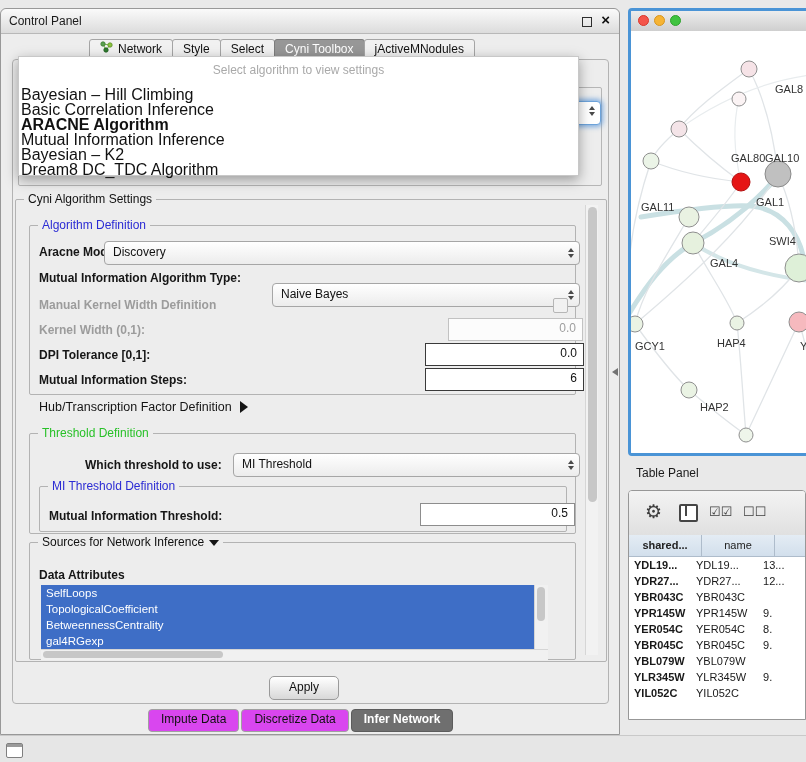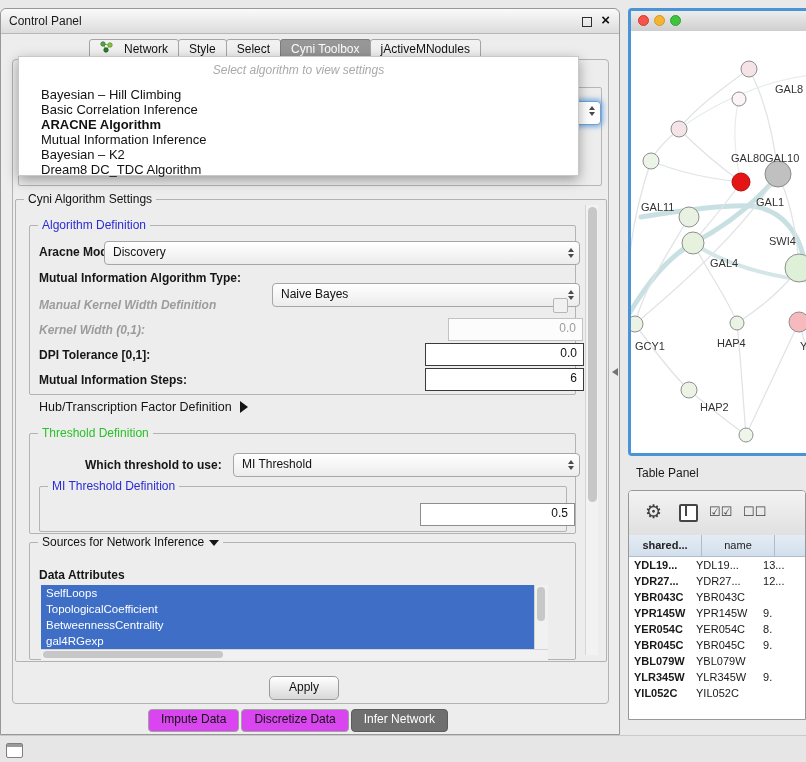--- a/index.html
+++ b/index.html
@@ -11,43 +11,43 @@
   .window-cp{left:0;top:8px;width:620px;height:727px;background:#ededed;
              border:1px solid #989898;border-radius:6px 6px 0 0;}
   .cp-titlebar{position:relative;height:24px;background:linear-gradient(#fafafa,#dcdcdc);
                border-bottom:1px solid #b8b8b8;border-radius:6px 6px 0 0;}
   .cp-title{font-size:12px;line-height:24px;padding-left:8px;color:#1a1a1a;display:inline-block;}
   .float-btn{position:absolute;right:27px;top:8px;width:8px;height:8px;border:1.5px solid #2e2e2e;background:transparent;}
   .close-btn{position:absolute;right:9px;top:2px;font-size:15px;font-weight:bold;color:#111;cursor:default;}
 
   .cp-tabs{position:absolute;left:88px;top:30px;display:flex;height:21px;}
   .cp-tab{font-size:12px;line-height:19px;padding:0 10px;background:#f1f1f1;border:1px solid #a5a5a5;
-          margin-right:-1px;border-radius:3px 3px 0 0;color:#111;display:flex;align-items:center;gap:11px;}
+          margin-right:-1px;border-radius:3px 3px 0 0;color:#111;display:flex;align-items:center;gap:5px;}
   .cp-tab.active{background:#979797;color:#fff;border-color:#7d7d7d;}
 
   .outer-box{left:11px;top:50px;width:597px;height:645px;border:1px solid #b3b3b3;border-radius:4px;}
 
   .hidden-fs{left:17px;top:78px;width:584px;height:99px;border:1px solid #b6b6b6;border-radius:2px;z-index:1;}
   .combo-fragment{left:550px;top:92px;width:50px;height:24px;background:#fff;border:1px solid #6da3da;
                   border-radius:4px;box-shadow:0 0 5px 2px rgba(92,152,219,0.75);z-index:5;}
 
   .popup{left:17px;top:47px;width:561px;height:120px;background:#ffffff;border:1px solid #c8c8c8;
          box-shadow:0 4px 12px rgba(0,0,0,0.35);z-index:30;}
-  .popup-placeholder{padding-top:6px;height:16px;text-align:center;color:#a9a9a9;font-size:12px;margin-bottom:8px;font-style:italic;}
-  .popup-item{height:15px;line-height:15px;font-size:13px;color:#111;padding-left:2px;white-space:nowrap;margin-left:20px;}
+  .popup-placeholder{padding-top:6px;height:16px;text-align:center;color:#a9a9a9;font-size:12px;margin-bottom:8px;}
+  .popup-item{height:15px;line-height:15px;font-size:16px;color:#111;padding-left:2px;white-space:nowrap;}
   .popup-item.selected{font-weight:bold;}
 
   .fs{border:1px solid #b3b3b3;border-radius:2px;}
   .legend{position:absolute;top:-8px;left:8px;background:#ededed;padding:0 4px;font-size:12px;color:#111;white-space:nowrap;}
   .legend.blue{color:#2b2bd4;}
   .legend.green{color:#28c128;}
 
   .lbl{position:absolute;font-size:12px;color:#161616;line-height:20px;white-space:nowrap;}
   .bold{font-weight:bold;}
-  .disabled{color:#9c9c9c;font-style:italic;}
+  .disabled{color:#9c9c9c;}
 
   .combo{position:absolute;height:22px;border:1px solid #a6a6a6;border-radius:4px;
          background:linear-gradient(#ffffff,#ececec);font-size:12px;line-height:20px;
          padding-left:8px;color:#111;}
   .combo .arr{position:absolute;right:5px;top:0;height:100%;display:flex;flex-direction:column;
               justify-content:center;gap:2px;}
   .tri-up{width:0;height:0;border-left:3.5px solid transparent;border-right:3.5px solid transparent;
           border-bottom:4.5px solid #4a4a4a;}
   .tri-down{width:0;height:0;border-left:3.5px solid transparent;border-right:3.5px solid transparent;
             border-top:4.5px solid #4a4a4a;}
@@ -69,21 +69,21 @@
   .list-vscroll{position:absolute;right:0;top:0;width:13px;height:65px;background:#f1f1f1;border-left:1px solid #d5d5d5;}
   .list-hscroll{position:absolute;left:0;bottom:0;height:10px;width:507px;background:#f1f1f1;border-top:1px solid #d5d5d5;}
 
   .apply-btn{position:absolute;left:268px;top:667px;width:68px;height:22px;border:1px solid #9a9a9a;
              border-radius:5px;background:linear-gradient(#ffffff,#d8d8d8);font-size:12px;
              text-align:center;line-height:20px;color:#111;}
 
   .bottom-tabs{position:absolute;left:147px;top:700px;display:flex;gap:2px;}
   .btab{font-size:12px;line-height:19px;height:21px;padding:0 12px;background:#d946ef;
         border:1px solid #a0a0a0;border-radius:4px;color:#111;}
-  .btab.active{background:#6f6f6f;color:#fff;border-color:#5c5c5c;}
+  .btab.active{background:#6f6f6f;color:#fff;border-color:#5c5c5c;font-weight:bold;}
 
   .hub-row{position:absolute;left:38px;top:391px;display:flex;align-items:center;gap:8px;
            font-size:12.5px;color:#141414;}
   .tri-right{width:0;height:0;border-top:6px solid transparent;border-bottom:6px solid transparent;
              border-left:8px solid #141414;}
   .tri-small-down{display:inline-block;width:0;height:0;border-left:5px solid transparent;
                   border-right:5px solid transparent;border-top:6px solid #141414;margin-left:5px;
                   vertical-align:middle;}
 
   .split-arrow{left:612px;top:368px;width:0;height:0;border-top:4px solid transparent;
@@ -246,20 +246,21 @@
       <span>MI Threshold</span>
       <span class="arr">
         <span class="tri-up"></span>
           <span class="tri-down"></span>
         </span>
     </div>
 
     <div class="abs fs" style="left:38px;top:477px;width:528px;height:46px;">
       <span class="legend blue">MI Threshold Definition</span>
     </div>
+    <div class="lbl bold" style="left:48px;top:497px;">Mutual Information Threshold:</div>
     <div class="numfield" style="left:419px;top:494px;width:141px;border-color:#8d8d8d;">0.5</div>
 
     <div class="abs fs" style="left:28px;top:533px;width:547px;height:118px;">
       <span class="legend"><span>Sources for Network Inference</span><span class="tri-small-down"></span></span>
     </div>
     <div class="lbl bold" style="left:38px;top:556px;">Data Attributes</div>
 
     <div class="abs attr-list" style="left:40px;top:576px;width:507px;height:75px;">
       <div class="attr-items" id="attrItems">
           <div class="attr-item">SelfLoops</div>

